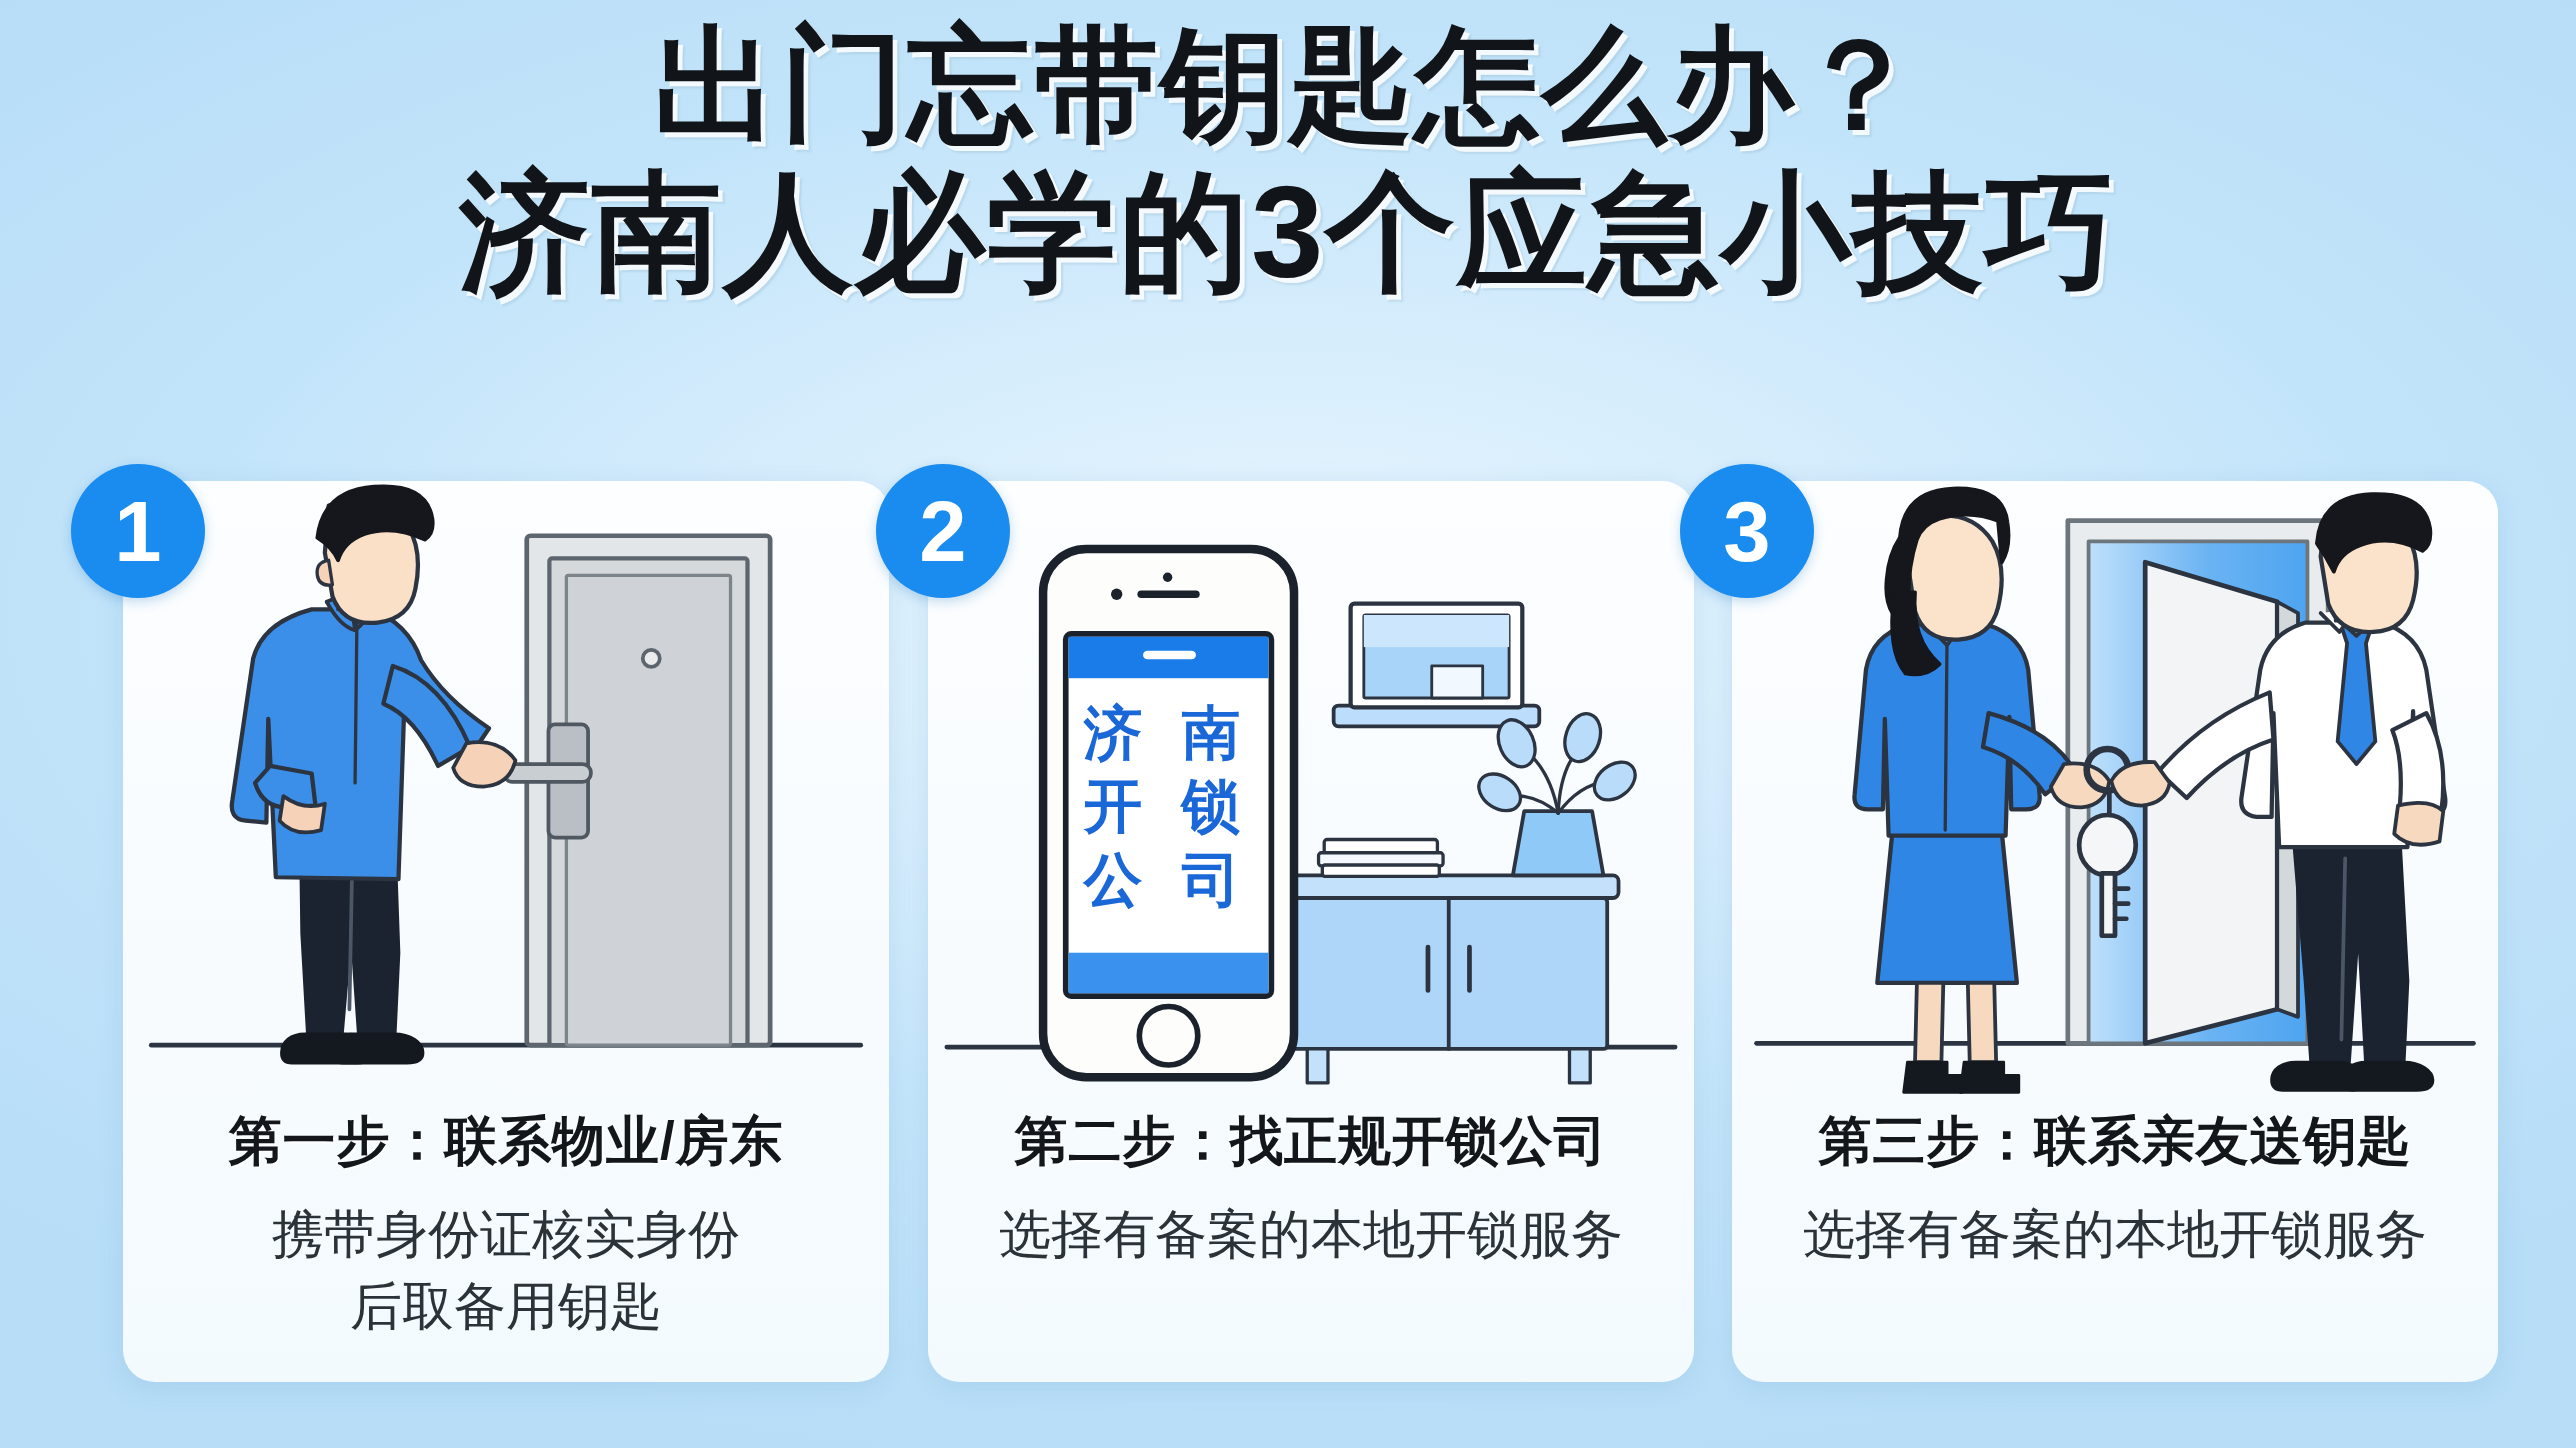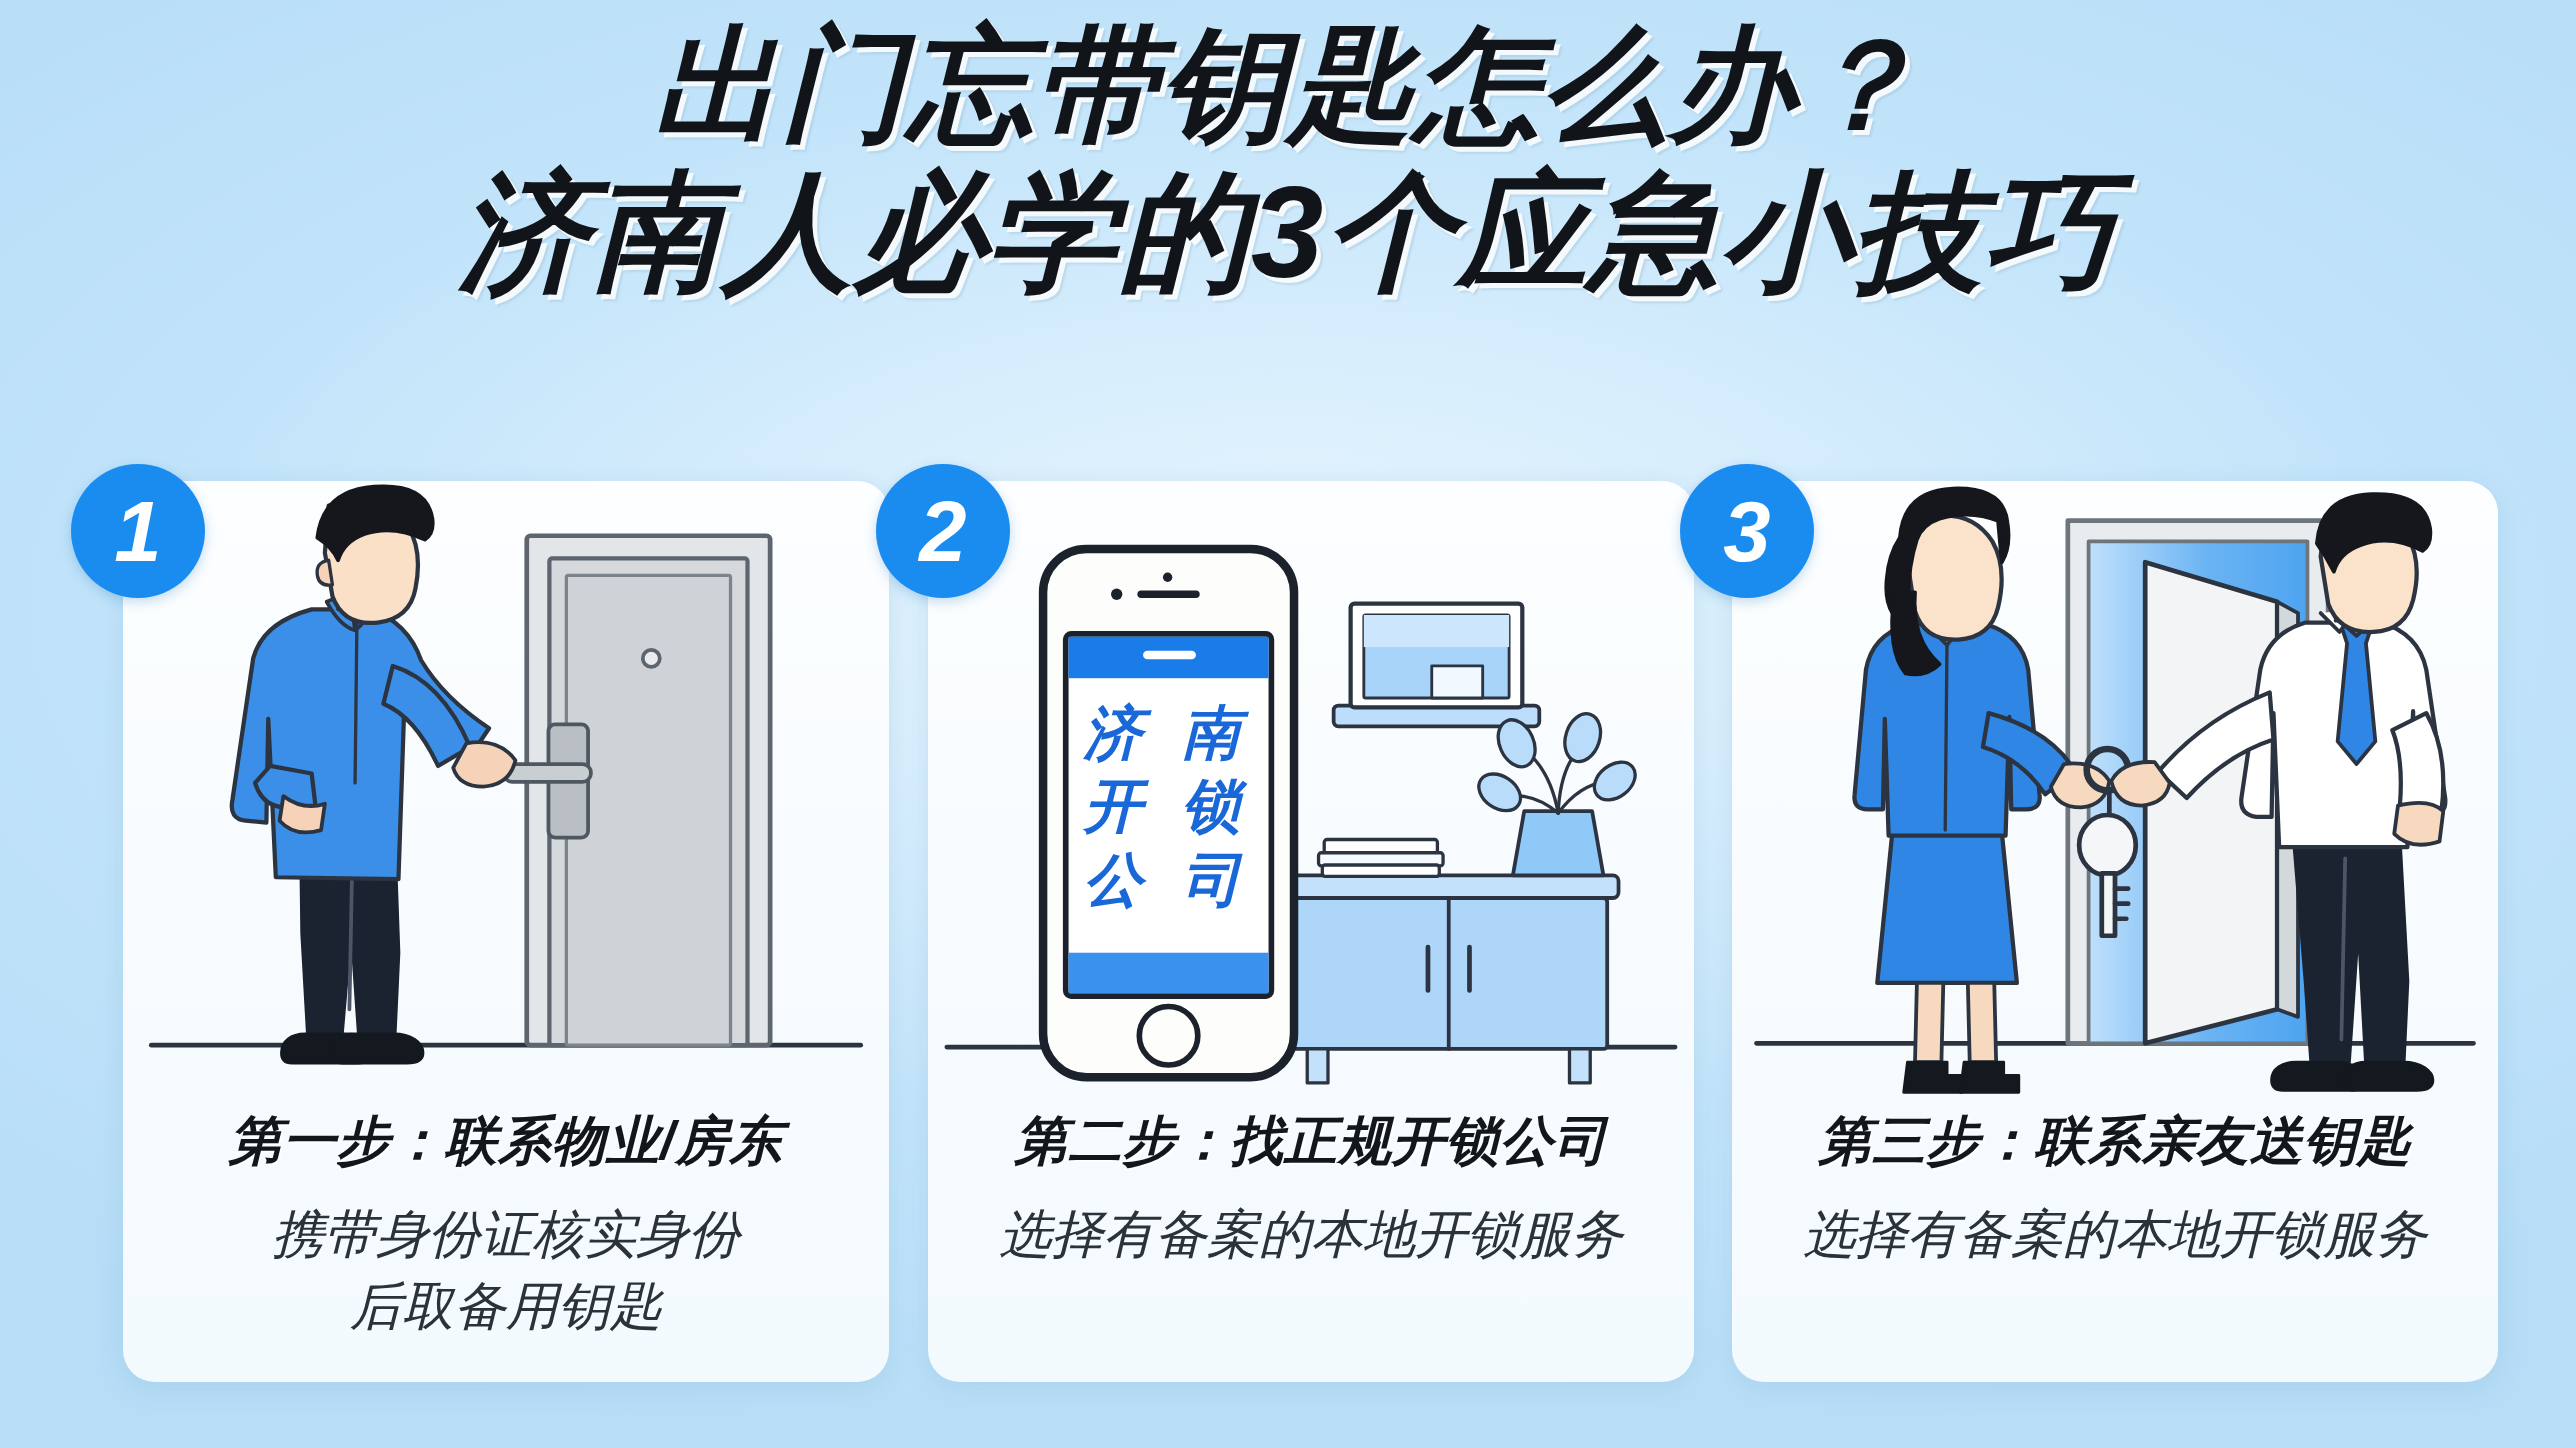--- a/index.html
+++ b/index.html
@@ -6,21 +6,20 @@
   body{
     width:2576px;height:1448px;overflow:hidden;
     font-family:"Liberation Sans","DejaVu Sans",sans-serif;
     background:#bfe4fa;
     position:relative;
   }
   #poster{
     position:absolute;inset:0;
     background:
       radial-gradient(ellipse 70% 60% at 50% 42%, #e8f6fe 0%, #d4ecfc 35%, #c2e4fa 62%, #b7ddf7 100%);
-    font-style: italic;
   }
   
   .title-block{
     position:absolute;left:0;right:0;top:21px;
     text-align:center;
   }
   .title-line{
     color:#111418;
     font-weight:bold;
     letter-spacing:1.9px;

